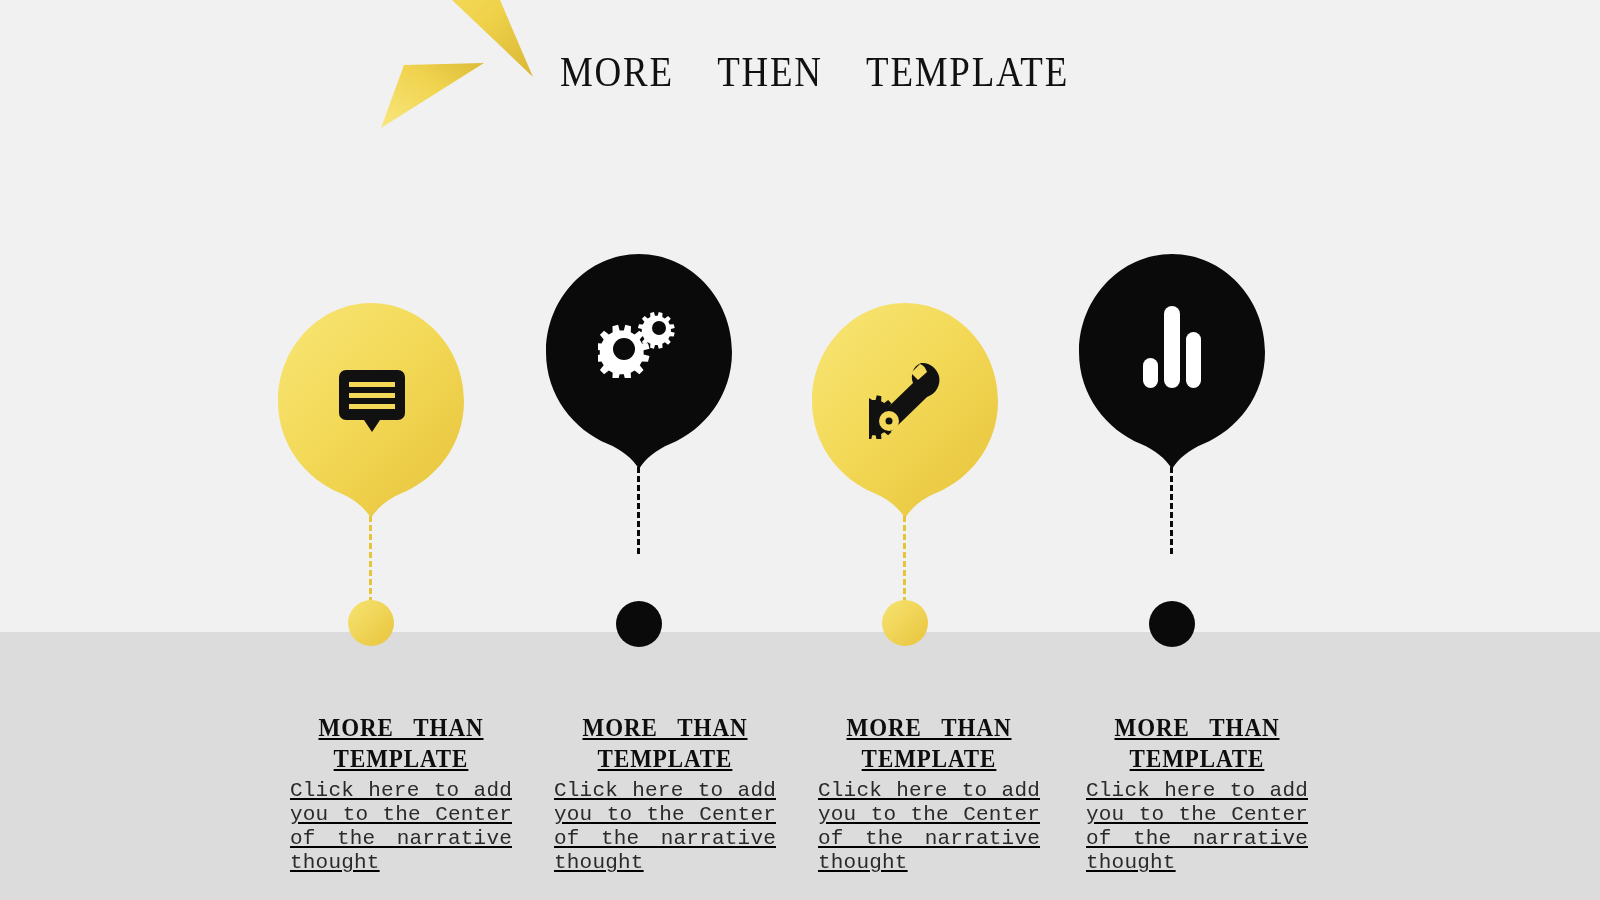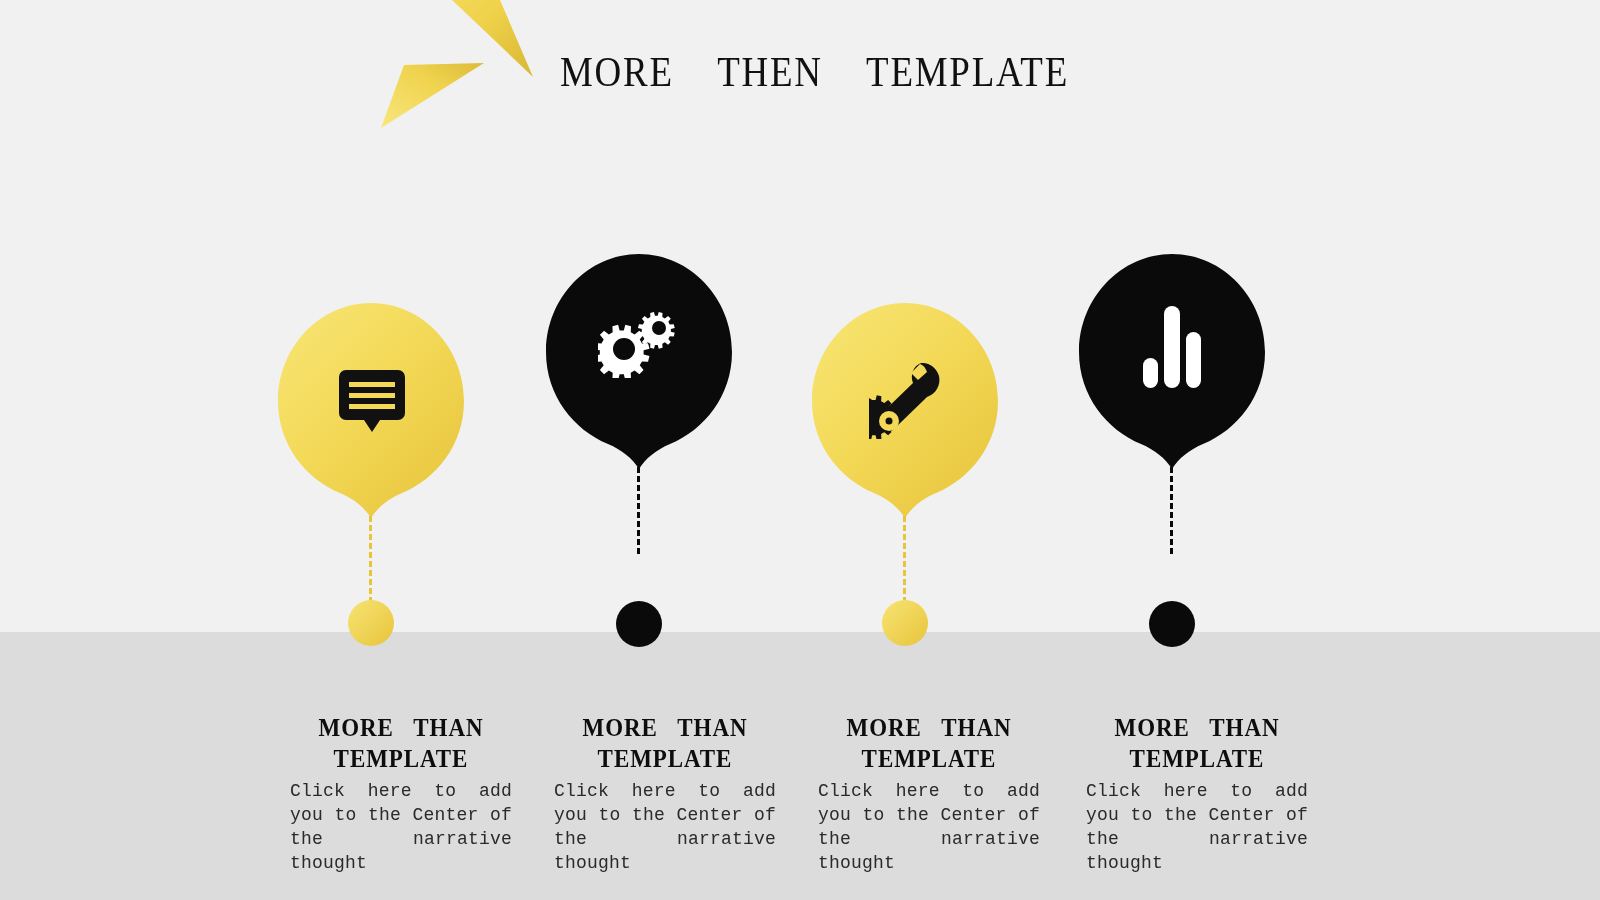--- a/index.html
+++ b/index.html
@@ -76,37 +76,38 @@
   }
   .pin-dot {
     position: absolute;
     border-radius: 50%;
   }
 
   
   .caption {
     position: absolute;
     text-align: left;
+    text-decoration: underline;
   }
   .caption-head {
     font-family: "Liberation Serif", serif;
     font-size: 25px;
     font-weight: 700;
     color: #0d0d0d;
     line-height: 31px;
     text-align: center;
     letter-spacing: 1px;
     white-space: pre;
     transform: scaleX(0.92);
     transform-origin: center top;
   }
   .caption-body {
     margin-top: 5px;
     font-family: "Liberation Mono", monospace;
-    font-size: 18px;
+    font-size: 21px;
     font-weight: 400;
     color: #2a2a2a;
     line-height: 24px;
     letter-spacing: 0.2px;
     text-align: justify;
   }
 </style>
 </head>
 <body>
 

